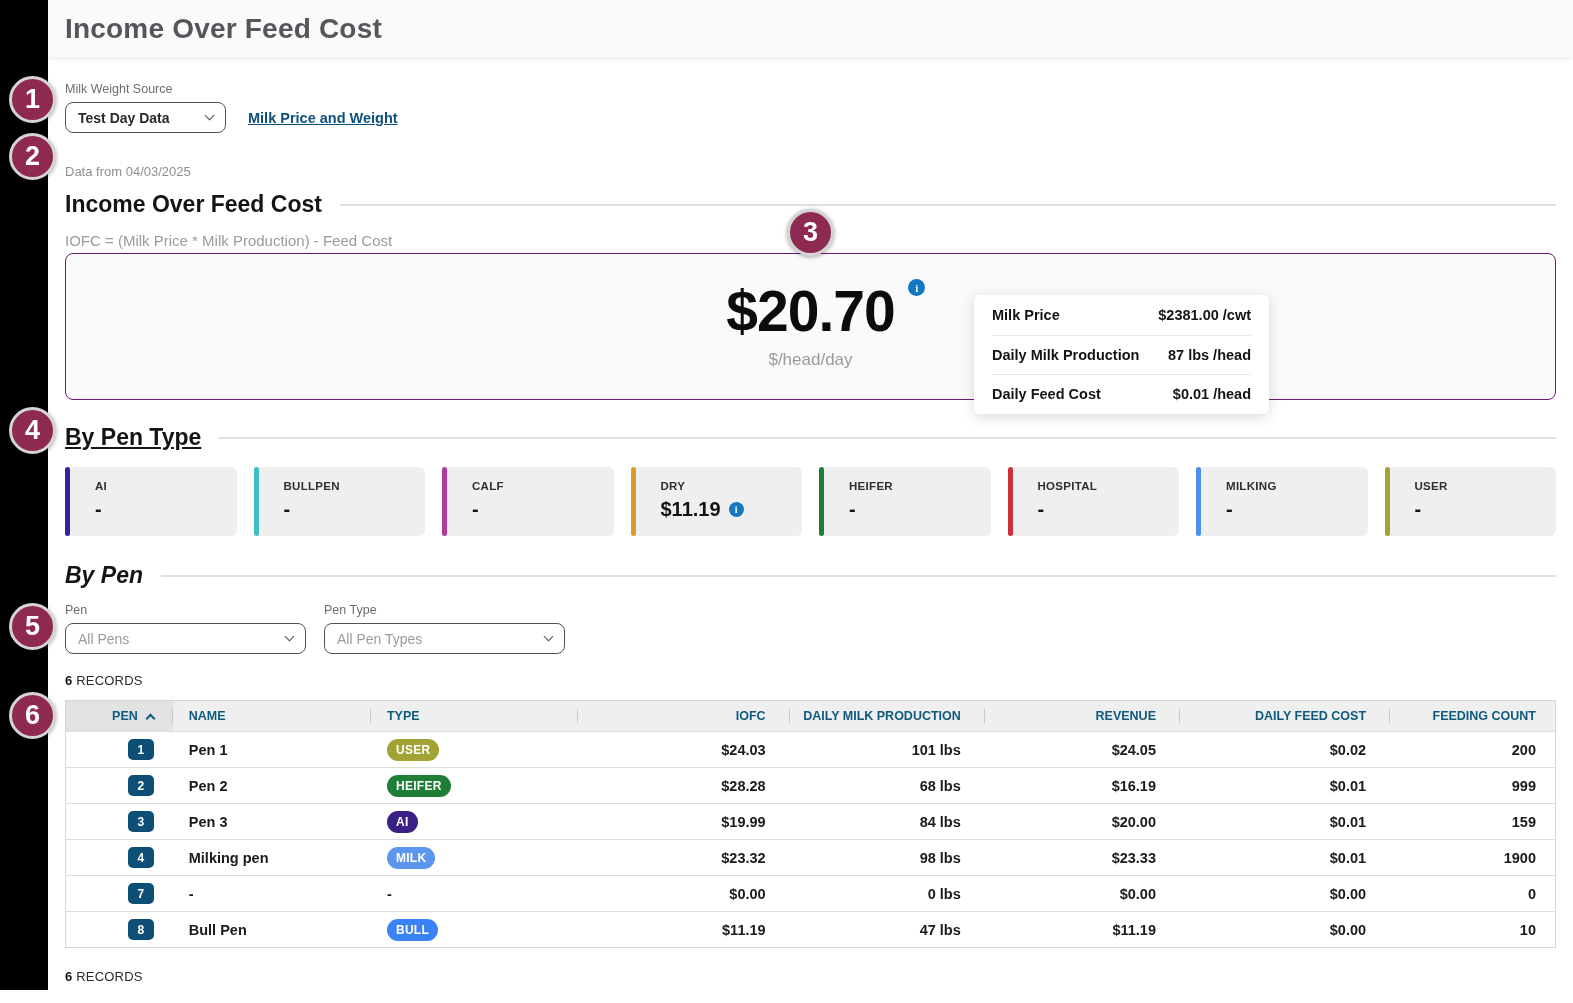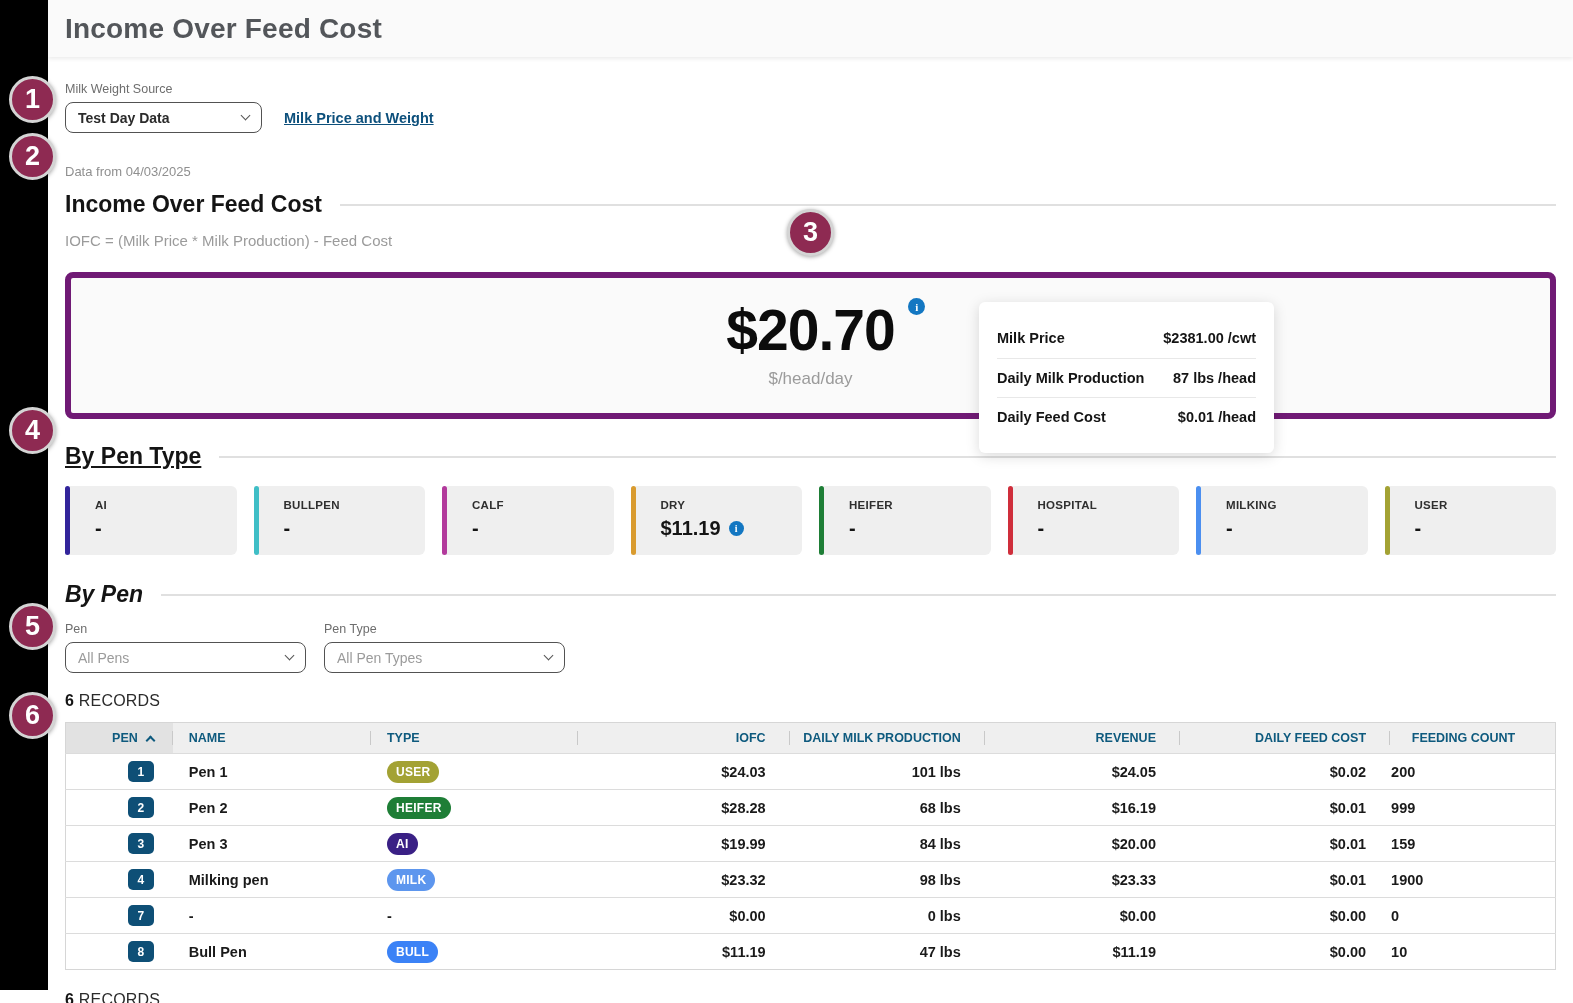--- a/index.html
+++ b/index.html
@@ -14,86 +14,86 @@
 
   
   .topbar { height:57px; background:#fafafa; box-shadow:0 2px 4px rgba(0,0,0,.08);
     display:flex; align-items:center; padding-left:17px; }
   .topbar h1 { margin:0; font-size:28px; font-weight:bold; color:#53565a; letter-spacing:.2px; }
 
   .content { padding:0 17px; }
 
   
   .field-label { font-size:12.5px; color:#6e6e6e; margin-bottom:6px; }
-  .select { width:197px; height:31px; border:1.5px solid #525252; border-radius:8px; background:#fff;
+  .select { width:161px; height:31px; border:1.5px solid #525252; border-radius:8px; background:#fff;
     display:flex; align-items:center; justify-content:space-between; padding:0 12px; cursor:pointer; }
   .select .value { font-size:14px; font-weight:bold; color:#2b2b2b; }
   .select.placeholder .value { color:#9b9b9b; font-weight:normal; }
   .chev-down { display:inline-block; width:7px; height:7px; border-right:1.7px solid #555;
     border-bottom:1.7px solid #555; transform:rotate(45deg); margin-top:-4px; }
   .controls-row { display:flex; align-items:flex-end; margin-top:25px; }
   .link { margin-left:22px; margin-bottom:7px; font-size:14.5px; font-weight:bold;
     color:#0d507c; text-decoration:underline; cursor:pointer; }
 
   .data-from { margin-top:31px; font-size:13px; color:#8f8f8f; }
 
   
   .section-heading { display:flex; align-items:center; gap:18px; margin-top:12px; }
   .section-heading h2 { margin:0; font-size:23px; font-weight:bold; color:#141414; }
   .section-heading .rule { flex:1; height:2px; background:#e0e0e0; }
 
   .formula { margin-top:14px; font-size:15px; color:#9b9b9b; }
 
   
-  .iofc-panel { position:relative; margin-top:23px; height:147px; background:#fafafa;
-    border:6px solid #701a75; border-radius:8px; }
+  .iofc-panel { position:relative; margin-top:4px; height:147px; background:#fafafa;
+    border:1px solid #701a75; border-radius:8px; }
   .iofc-center { height:100%; display:flex; flex-direction:column; align-items:center; justify-content:center; }
   .big-value { position:relative; font-size:57px; font-weight:bold; color:#0c0c0c; letter-spacing:-1px; line-height:1; }
   .big-value .info-icon { position:absolute; right:-30px; top:-4px; }
   .info-icon { width:17px; height:17px; border-radius:50%; background:#1377c2; color:#fff;
     display:inline-flex; align-items:center; justify-content:center;
     font:bold 11px "Liberation Serif", serif; cursor:pointer; flex:none; }
   .unit { margin-top:10px; font-size:17px; color:#9b9b9b; }
-  .tooltip-card { position:absolute; left:908px; top:24px; width:295px; background:#fff; border-radius:6px;
-    box-shadow:0 3px 14px rgba(0,0,0,.15); padding:16px 18px; z-index:5;text-align:center; }
+  .tooltip-card { position:absolute; left:908px; top:41px; width:295px; background:#fff; border-radius:6px;
+    box-shadow:0 3px 14px rgba(0,0,0,.15); padding:0 18px; z-index:5;text-align:center; }
   .tooltip-row { display:flex; justify-content:space-between; align-items:center; gap:10px;
     height:39.5px; font-size:14.5px; font-weight:bold; color:#141414; }
   .tooltip-row + .tooltip-row { border-top:1px solid #e8e8e8; }
 
   
   .cards { display:grid; grid-template-columns:repeat(8, 1fr); gap:17px; margin-top:16px; }
   .card { position:relative; height:69px; background:#efefef; border-radius:6px; padding:13px 8px 0 30px; }
   .card .bar { position:absolute; left:0; top:0; width:5px; height:100%; border-radius:4px; }
   .card .label { font-size:11.5px; font-weight:bold; color:#2f2f2f; letter-spacing:.3px; }
   .card .value { margin-top:6px; font-size:20px; font-weight:bold; color:#141414;
     display:flex; align-items:center; gap:8px; }
   .card .info-icon { width:15px; height:15px; font-size:10px; }
 
   
   .filters { display:flex; gap:18px; margin-top:14px; }
   .filters .select { width:241px; }
 
-  .records { margin:19px 0 12px; font-size:16px; color:#2b2b2b; letter-spacing:.2px; }
+  .records { margin:19px 0 12px; font-size:13px; color:#2b2b2b; letter-spacing:.2px; }
   .records b { color:#141414; }
   .records-bottom { margin-top:21px; }
 
   
   table.pens { width:100%; border-collapse:collapse; border:1px solid #d6d6d6; }
   table.pens th { background:#efefef; height:31px; font-size:12.5px; font-weight:bold; color:#0e5a7e;
     position:relative; white-space:nowrap; cursor:pointer; }
   table.pens th.sorted { background:#e2e2e2; }
   table.pens th:not(:last-child)::after { content:""; position:absolute; right:0; top:8px; bottom:8px;
     width:1px; background:#c9c9c9; }
   .chev-up { display:inline-block; width:7px; height:7px; border-right:2px solid #0e5a7e;
     border-bottom:2px solid #0e5a7e; transform:rotate(-135deg); margin-left:9px; margin-bottom:-2px; }
   table.pens td { height:36px; border-top:1px solid #dcdcdc; background:#fff;
     font-size:14.5px; font-weight:bold; color:#1a1a1a; white-space:nowrap; }
   .al { text-align:left; padding-left:16px; }
   .ar { text-align:right; padding-right:24px; }
-  th.ar-tight, td.ar-tight { padding-right:19px; }
+  th.ar-tight, td.ar-tight { text-align:right; padding-right:19px; }
   th.pen-col, td.pen-col { text-align:right; padding-right:19px; }
   .pen-badge { display:inline-flex; min-width:26px; height:21px; padding:0 6px; border-radius:5px;
     background:#0e4f76; color:#fff; font-size:12px; font-weight:bold;
     align-items:center; justify-content:center; }
   .type-pill { display:inline-flex; height:22px; padding:0 9px; border-radius:11px; color:#fff;
     font-size:12px; font-weight:bold; letter-spacing:.3px; align-items:center; justify-content:center; }
 
   
   .ann { position:absolute; width:47px; height:47px; border-radius:50%; background:#8e2a52;
     border:3px solid #d4d4d4; color:#fff; display:flex; align-items:center; justify-content:center;

